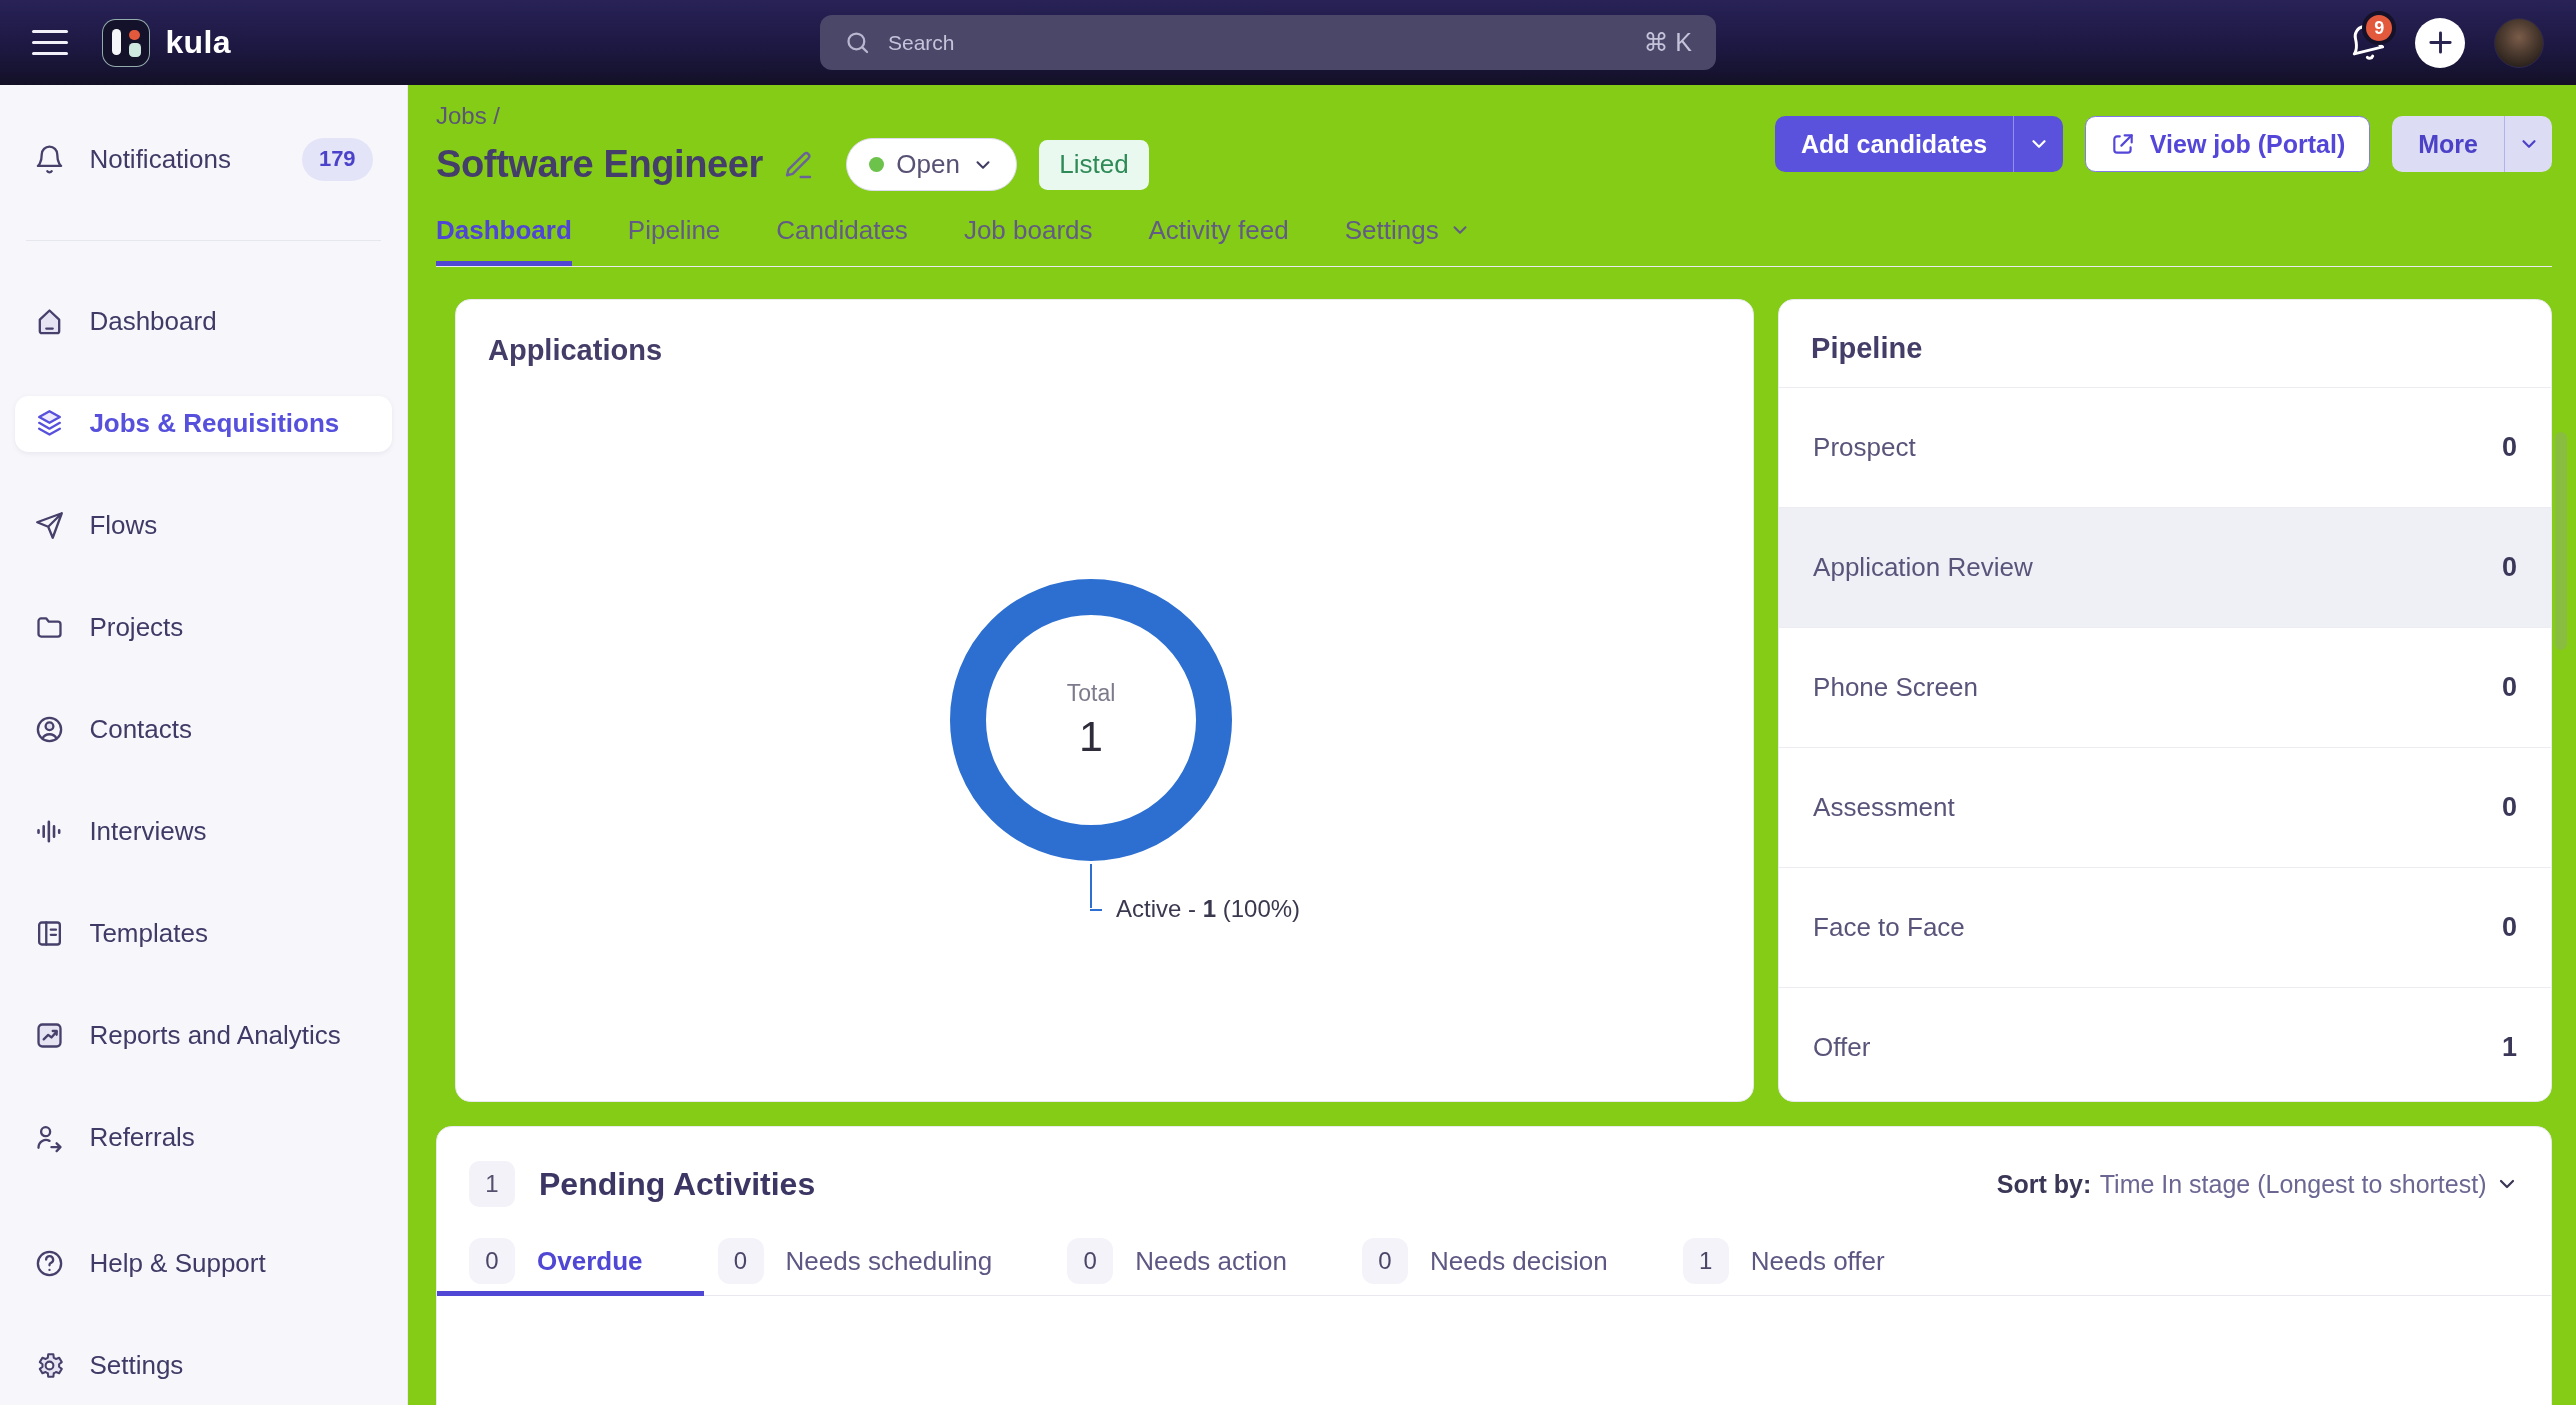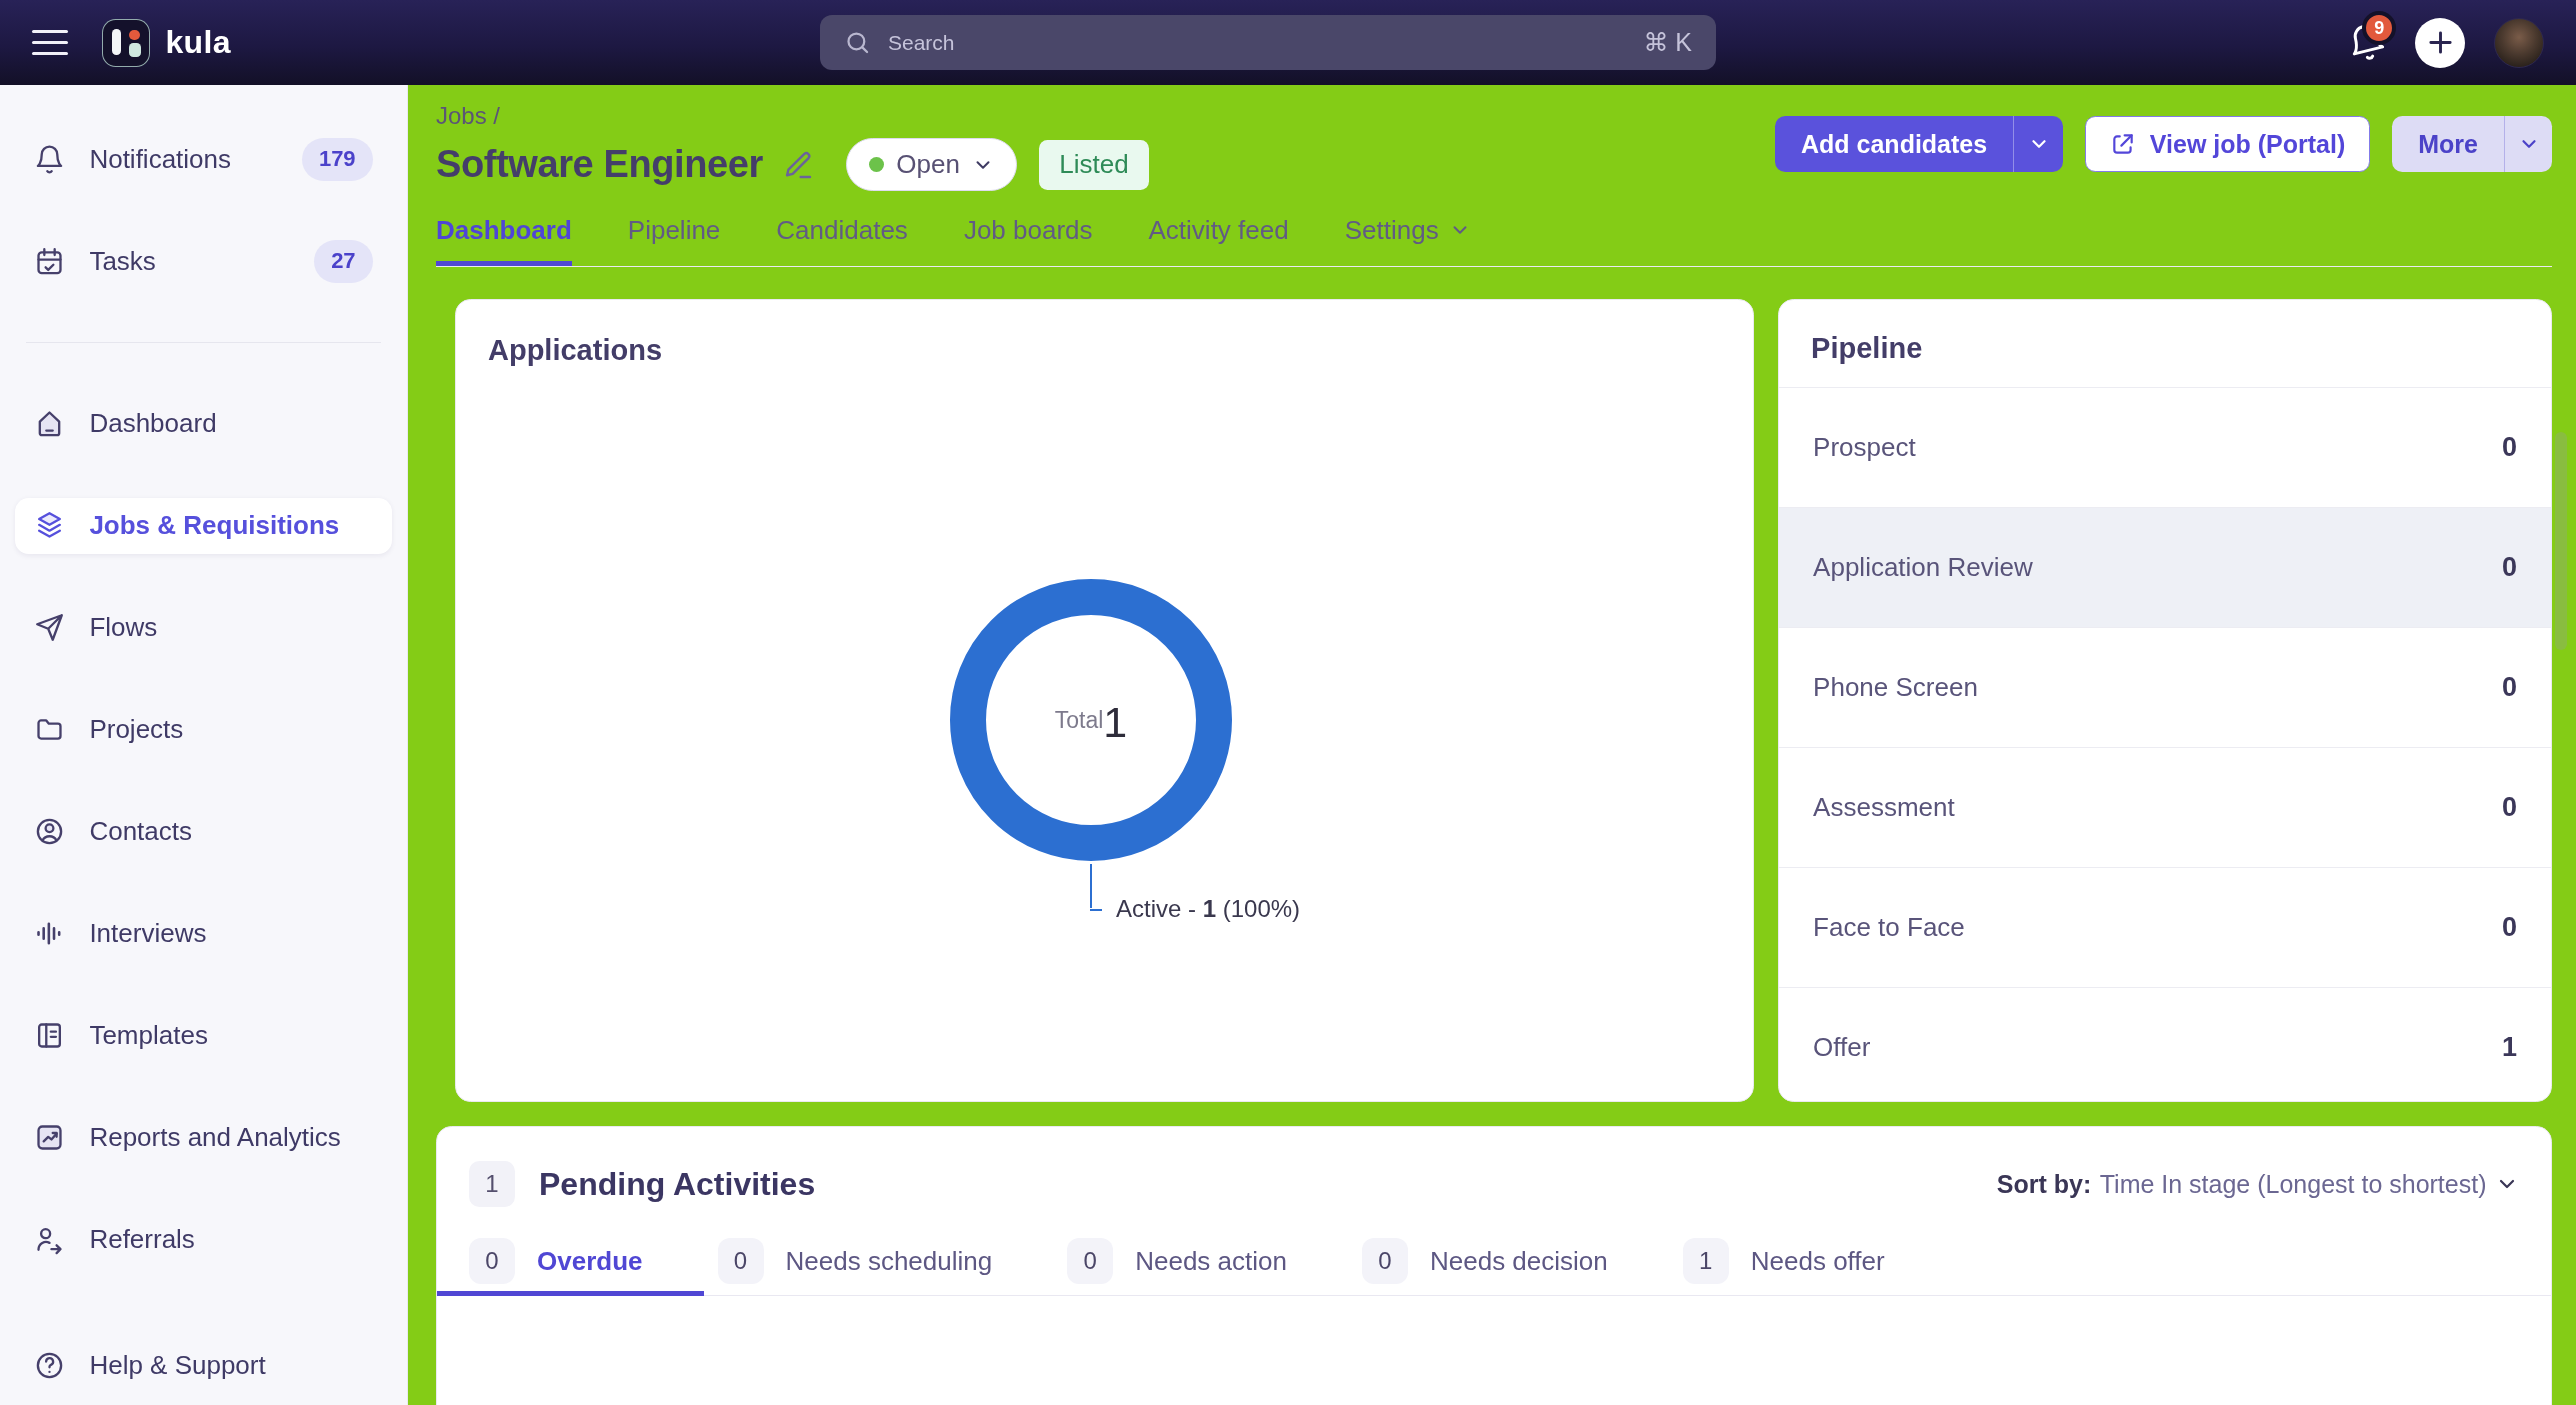--- a/index.html
+++ b/index.html
@@ -71,21 +71,21 @@
   .tabs { display:flex; gap:56px; margin-top:22px; border-bottom:0.9px solid #eae9f2; }
   .tab { font-size:26px; color:#615b85; padding-bottom:20.5px; cursor:pointer; display:flex; align-items:center; gap:10.3px; }
   .tab.active { color:#4f46d6; font-weight:700; box-shadow:inset 0 -5.1px 0 #5047d4; }
 
   .cards-row { display:flex; gap:24px; margin-top:32px; }
   .card { background:#fff; border:0.9px solid #e9e9f0; border-radius:15.4px; }
   .card-apps { width:1311px; height:803px; position:relative;margin-left:19px; }
   .card-title { font-size:29px; font-weight:700; color:#433d68; padding:34px 0 0 32px; }
 
   .donut { position:absolute; left:494px; top:279px; width:282px; height:282px; border-radius:50%;
-    border:36px solid #2c6fd1; display:flex; flex-direction:row; align-items:center; justify-content:center; }
+    border:36px solid #2c6fd1; display:flex; flex-direction:column; align-items:center; justify-content:center; }
   .donut-label { font-size:23px; color:#7d7a8c; }
   .donut-value { font-size:43px; color:#2e2c3a; margin-top:5.1px; }
   .leader-v { position:absolute; left:634px; top:564px; width:1.7px; height:44px; background:#2c6fd1; }
   .leader-h { position:absolute; left:634px; top:609px; width:12px; height:1.7px; background:#2c6fd1; }
   .callout { position:absolute; left:660px; top:595px; font-size:24px; color:#3a384e; white-space:nowrap; }
   .callout b { font-weight:700; }
 
   .card-pipe { width:781px; height:803px; overflow:hidden; }
   .pipe-head { padding:32px 32px 22px; font-size:29px; font-weight:700; color:#433d68; border-bottom:0.9px solid #ececf2; }
   .pipe-row { height:120px; display:flex; align-items:center; padding:0 34px; border-bottom:0.9px solid #ececf2; cursor:pointer; }
@@ -162,29 +162,20 @@
 
   <div class="side-item">
     <svg viewBox="0 0 24 24" fill="none" stroke="#46406b" stroke-width="1.8" stroke-linecap="round" stroke-linejoin="round">
         <path d="M18 8a6 6 0 0 0-12 0c0 7-3 9-3 9h18s-3-2-3-9"></path>
         <path d="M13.7 21a2 2 0 0 1-3.4 0"></path>
       </svg>
     <span class="side-label">Notifications</span>
     <span class="side-badge">179</span>
   </div>
 
-  <div class="side-item">
-    <svg viewBox="0 0 24 24" fill="none" stroke="#46406b" stroke-width="1.8" stroke-linecap="round" stroke-linejoin="round">
-        <rect x="3.5" y="5" width="17" height="16" rx="2.5"></rect>
-        <path d="M8 2.5V7M16 2.5V7M3.5 10.5h17"></path>
-        <path d="M9 16.5l2 2 4-4"></path>
-      </svg>
-    <span class="side-label">Tasks</span>
-    <span class="side-badge">27</span>
-  </div>
 
   <div class="side-div"></div>
 
   <div class="side-item">
     <svg viewBox="0 0 24 24" fill="#e6e4f3" stroke="#46406b" stroke-width="1.8" stroke-linecap="round" stroke-linejoin="round">
         <path d="M4.5 10.5 12 3.5l7.5 7v9a1.5 1.5 0 0 1-1.5 1.5H6a1.5 1.5 0 0 1-1.5-1.5z"></path>
         <path d="M9.5 17.5h5" fill="none"></path>
       </svg>
     <span class="side-label">Dashboard</span>
   </div>

